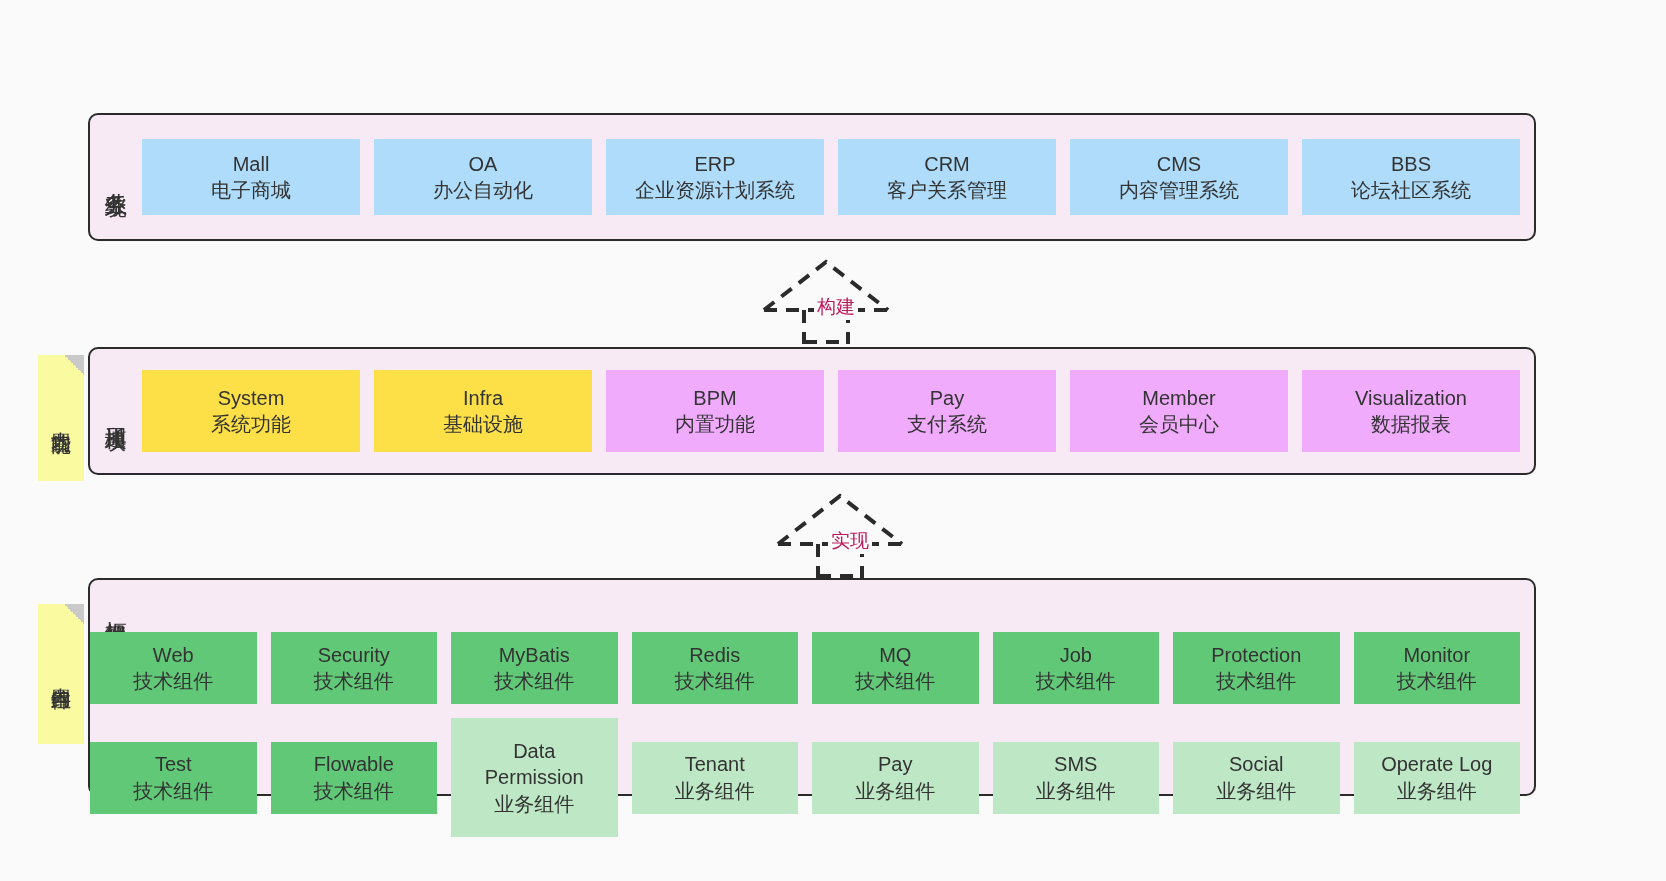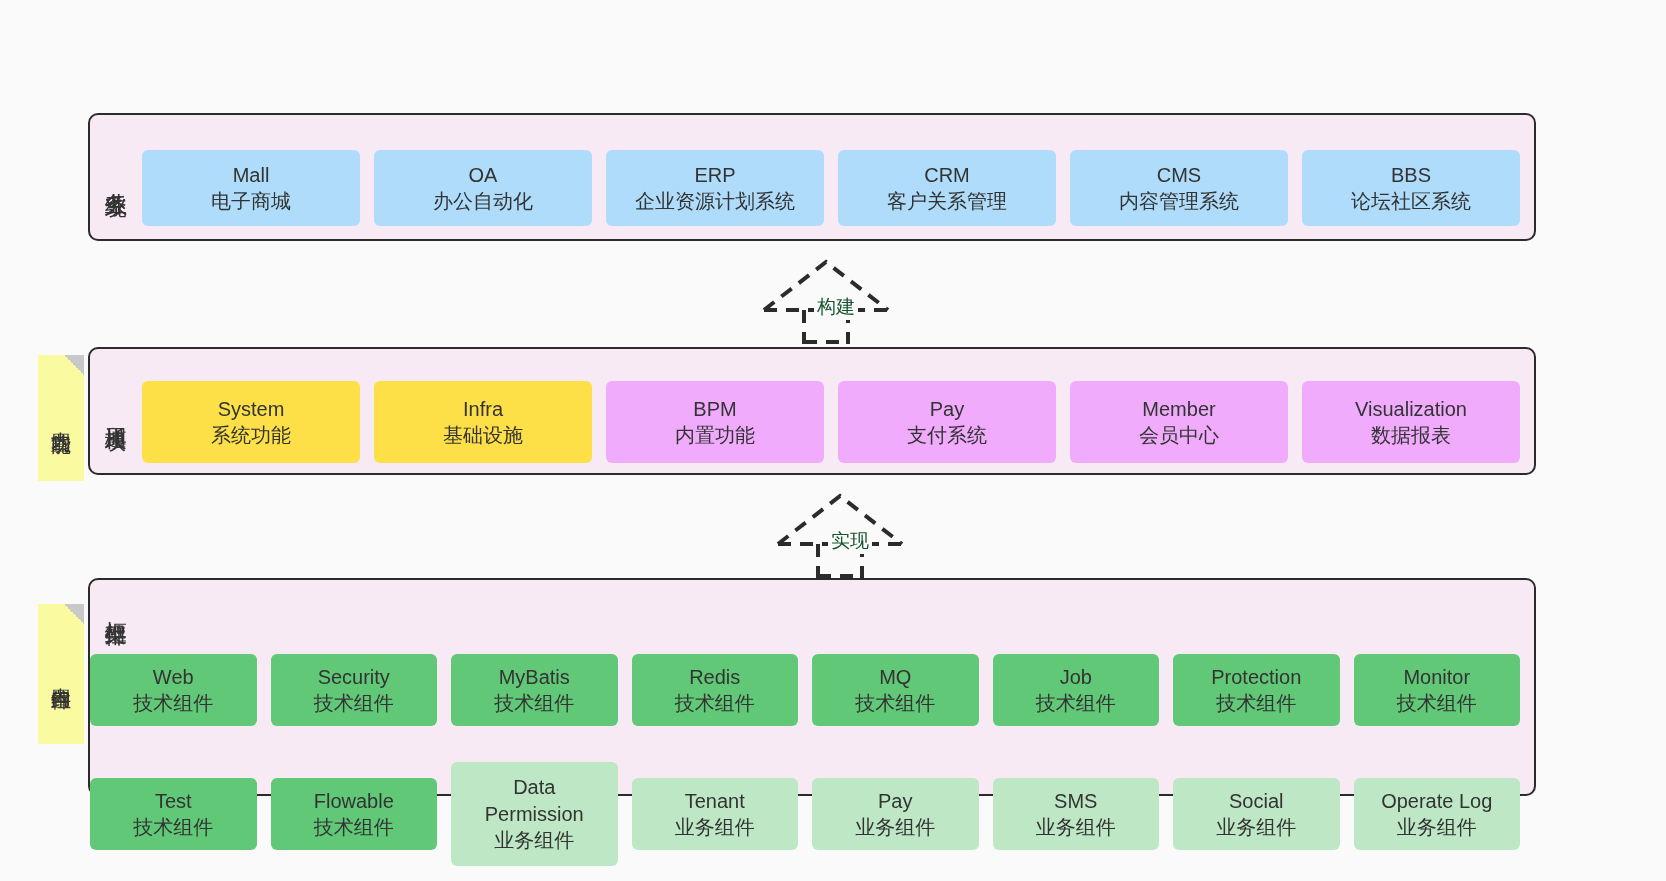--- a/index.html
+++ b/index.html
@@ -64,48 +64,47 @@
   .rows {
     display: flex;
     flex-direction: column;
     width: 100%;
     gap: 14px;
   }
 
   
   .card {
     flex: 1 1 0;
-    border-radius: 6px;
+    border-radius: 0;
     display: flex;
     flex-direction: column;
     align-items: center;
     justify-content: center;
     text-align: center;
     font-size: 20px;
     line-height: 1.32;
     color: #333333;
     box-sizing: border-box;
     padding: 6px 4px;
     user-select: none;
-    margin-top: 22px;
   }
   .card .t1 { display: block; }
   .card .t2 { display: block; }
 
   .h-biz   { height: 76px; }
   .h-mod   { height: 82px; }
   .h-fw    { height: 72px; }
 
   .c-blue       { background: #AEDCFA; }
   .c-red        { background: #fde047; }
   .c-pink       { background: #f0abfc; }
   .c-green      { background: #61C878; }
   .c-lightgreen { background: #BEE8C5; }
 
-  .card.tall { height: 104px; }
+  .card.tall { height: 119px; }
 
   
   .note {
     position: absolute;
     background: #FAFAA0;
     box-sizing: border-box;
     display: flex;
     align-items: center;
     justify-content: center;
     font-size: 20px;
@@ -126,21 +125,21 @@
   }
 
   
   .connector {
     position: absolute;
   }
   .connector svg { display: block; overflow: visible; }
   .connector .conn-label {
     position: absolute;
     font-size: 19px;
-    color: #14532d;
+    color: #be185d;
     background: #fafafa;
     padding: 0 3px;
     white-space: nowrap;
     user-select: none;
   }
 </style>
 </head>
 <body>
 
 <div class="canvas">

